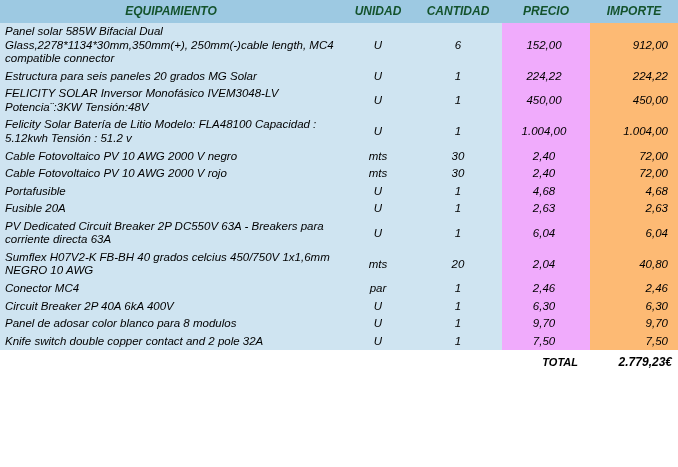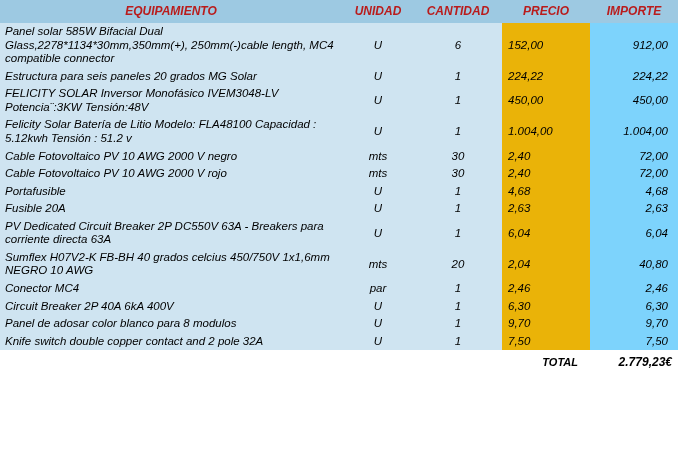--- a/index.html
+++ b/index.html
@@ -27,21 +27,21 @@
     font-size: 11.5px;
   }
   table.quote col.c-desc  { width: 342px; }
   table.quote col.c-unit  { width: 72px; }
   table.quote col.c-qty   { width: 88px; }
   table.quote col.c-price { width: 88px; }
   table.quote col.c-amt   { width: 88px; }
 
   thead th {
     background: #9dc9e2;
-    color: #b91c1c;
+    color: #14532d;
     font-style: italic;
     font-weight: bold;
     font-size: 12px;
     padding: 4px 6px 5px 6px;
     text-align: center;
     border: none;
     white-space: nowrap;
   }
   thead th.desc-head {
     text-align: center;
@@ -61,26 +61,26 @@
   }
   tbody td.unit {
     background: #cfe4f1;
     text-align: center;
   }
   tbody td.qty {
     background: #cfe4f1;
     text-align: center;
   }
   tbody td.price {
-    background: #eab308;
-    text-align: left;
+    background: #f0abfc;
+    text-align: center;
     padding-right: 10px;
   }
   tbody td.amt {
-    background: #7dd3fc;
+    background: #fdba74;
     text-align: right;
     padding-right: 10px;
   }
 
   
   tfoot td {
     font-style: italic;
     font-weight: bold;
     padding: 5px 6px 3px 6px;
     background: #ffffff;

